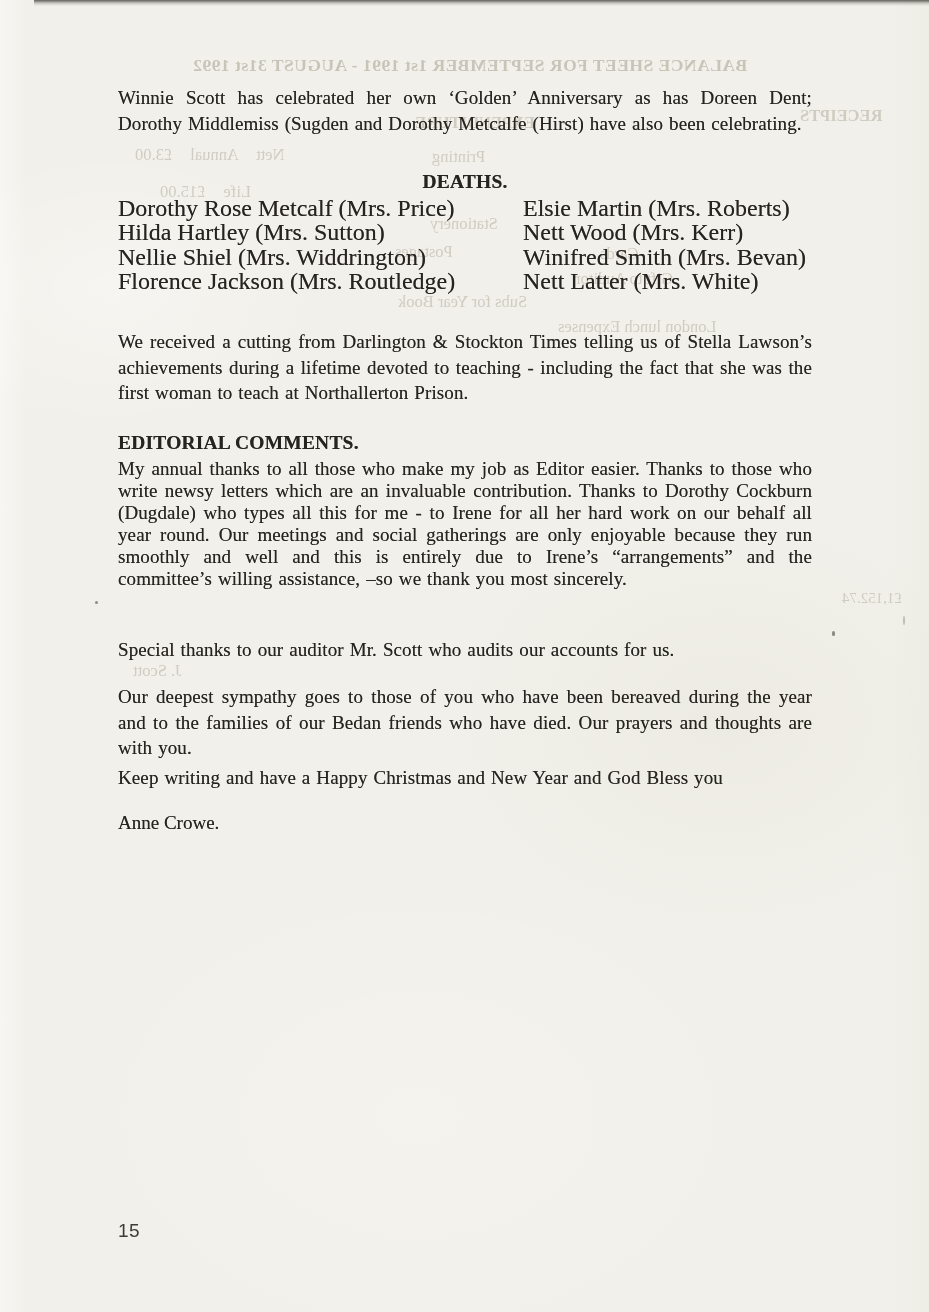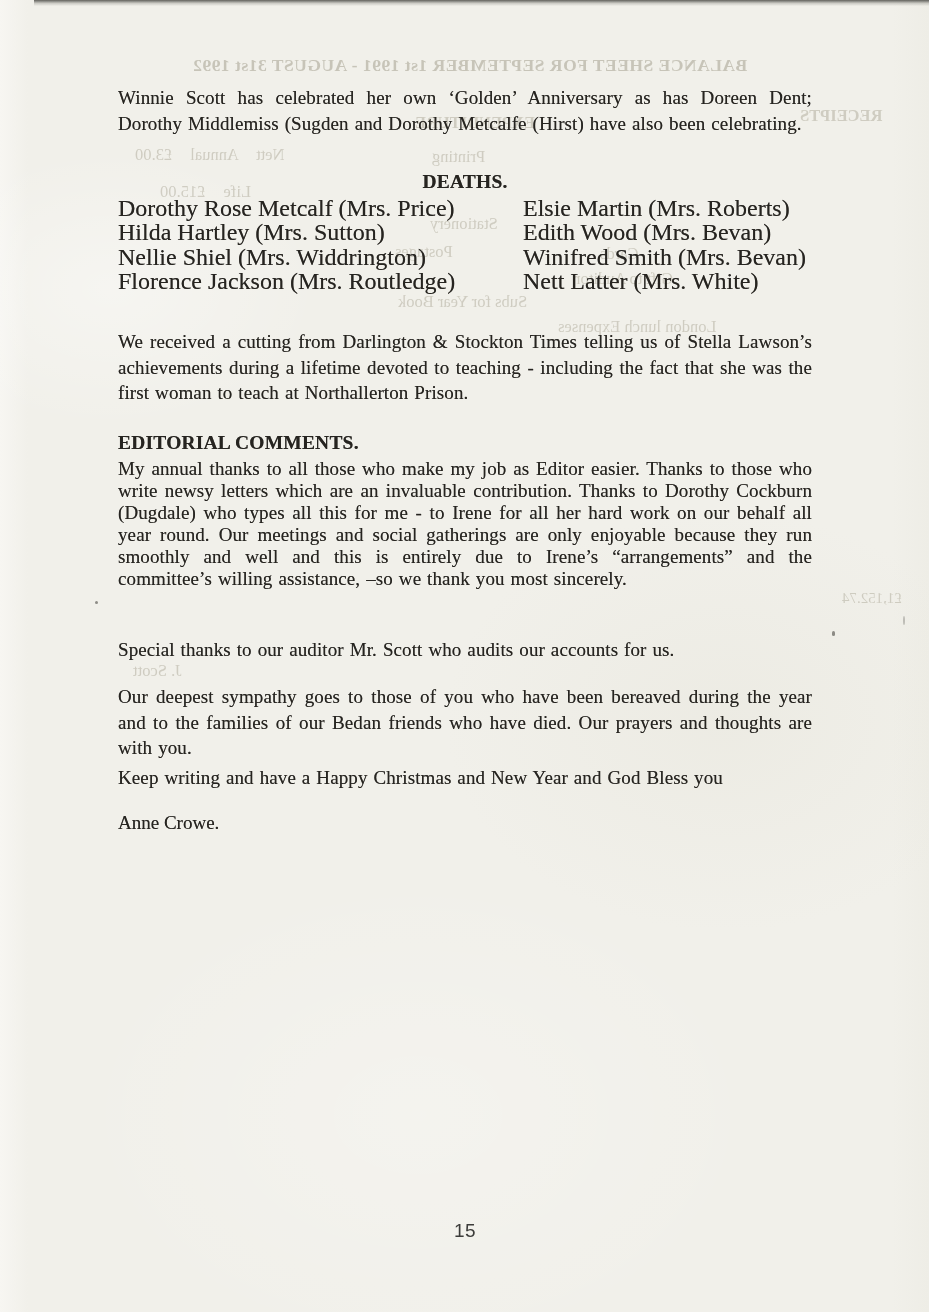--- a/index.html
+++ b/index.html
@@ -65,21 +65,20 @@
   .p-auditor         { top: 637px; }
   .p-sympathy        { top: 684px; }
   .p-closing         { top: 765px; }
   .signature {
     top: 812px;
     font-size: 19px;
     text-shadow: 0 0 0.5px rgba(30,28,24,0.55);
   }
   .page-number {
     position: absolute; top: 1220px; left: 118px; width: 694px;
-    text-align: center;
     font-family: "Liberation Sans", sans-serif;
     font-size: 19px;
     letter-spacing: 0.5px;
     color: #3c3c3a;
   }
   
   .ghost {
     position: absolute;
     transform: scaleX(-1);
     color: rgba(128,122,100,0.30);
@@ -132,21 +131,21 @@
   <div class="ghost g-scott">J. Scott</div>
 
   <p class="para p-intro">Winnie Scott has celebrated her own ‘Golden’ Anniversary as has Doreen Dent; Dorothy Middlemiss (Sugden and Dorothy Metcalfe (Hirst) have also been celebrating.</p>
 
   <h2 class="heading deaths-heading">DEATHS.</h2>
 
   <div class="deaths-list">
     <div>Dorothy Rose Metcalf (Mrs. Price)</div>
     <div>Elsie Martin (Mrs. Roberts)</div>
     <div>Hilda Hartley (Mrs. Sutton)</div>
-    <div>Edith Wood (Mrs. Bevan)</div>
+    <div>Nett Wood (Mrs. Kerr)</div>
     <div>Nellie Shiel (Mrs. Widdrington)</div>
     <div>Winifred Smith (Mrs. Bevan)</div>
     <div>Florence Jackson (Mrs. Routledge)</div>
     <div>Nett Latter (Mrs. White)</div>
   </div>
 
   <p class="para p-cutting">We received a cutting from Darlington &amp; Stockton Times telling us of Stella Lawson’s achievements during a lifetime devoted to teaching - including the fact that she was the first woman to teach at Northallerton Prison.</p>
 
   <h2 class="heading editorial-heading">EDITORIAL COMMENTS.</h2>
 

